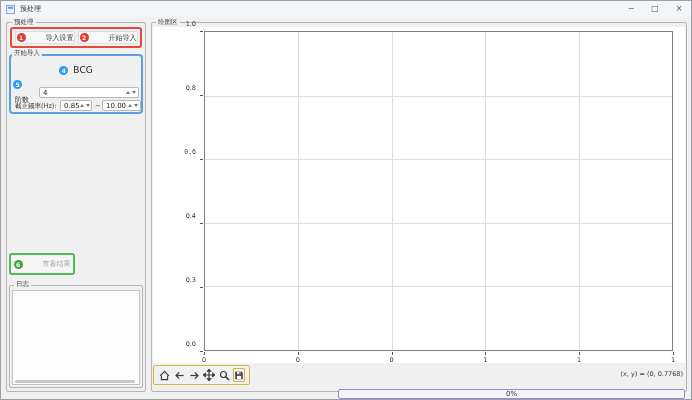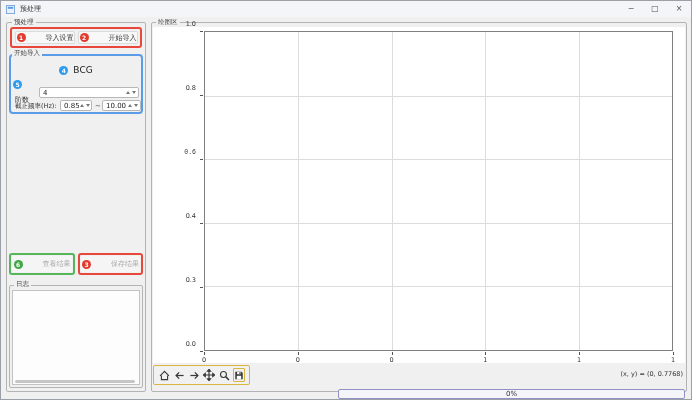--- a/index.html
+++ b/index.html
@@ -124,26 +124,20 @@
         </span>
     </div>
   </div>
 
   <div class="hl-green" style="position:absolute; left:8px; top:252px; width:66px; height:22px;">
     <div class="qt-btn btn-disabled" style="position:absolute; inset:1px;">
       <span class="badge badge-green">6</span>
       <span>查看结果</span>
     </div>
   </div>
-  <div class="hl-red" style="position:absolute; left:77px; top:252px; width:65px; height:22px;">
-    <div class="qt-btn btn-disabled" style="position:absolute; inset:1px;">
-      <span class="badge badge-red">3</span>
-      <span>保存结果</span>
-    </div>
-  </div>
 
   <div class="groupbox" style="left:8px; top:284px; width:134px; height:103px;"></div>
   <span class="group-label" style="left:13px; top:280px;">日志</span>
   <div class="log-area" style="left:11px; top:289px; width:128px; height:95px;"></div>
   <div class="log-scrollbar" style="left:14px; top:379px; width:120px;"></div>
 
   <div class="groupbox" style="left:150px; top:21px; width:536px; height:370px;"></div>
   <span class="group-label" style="left:155px; top:18px;text-align:center;">绘图区</span>
 
   <div class="canvas" style="left:152px; top:26px; width:532px; height:336px;"></div>

